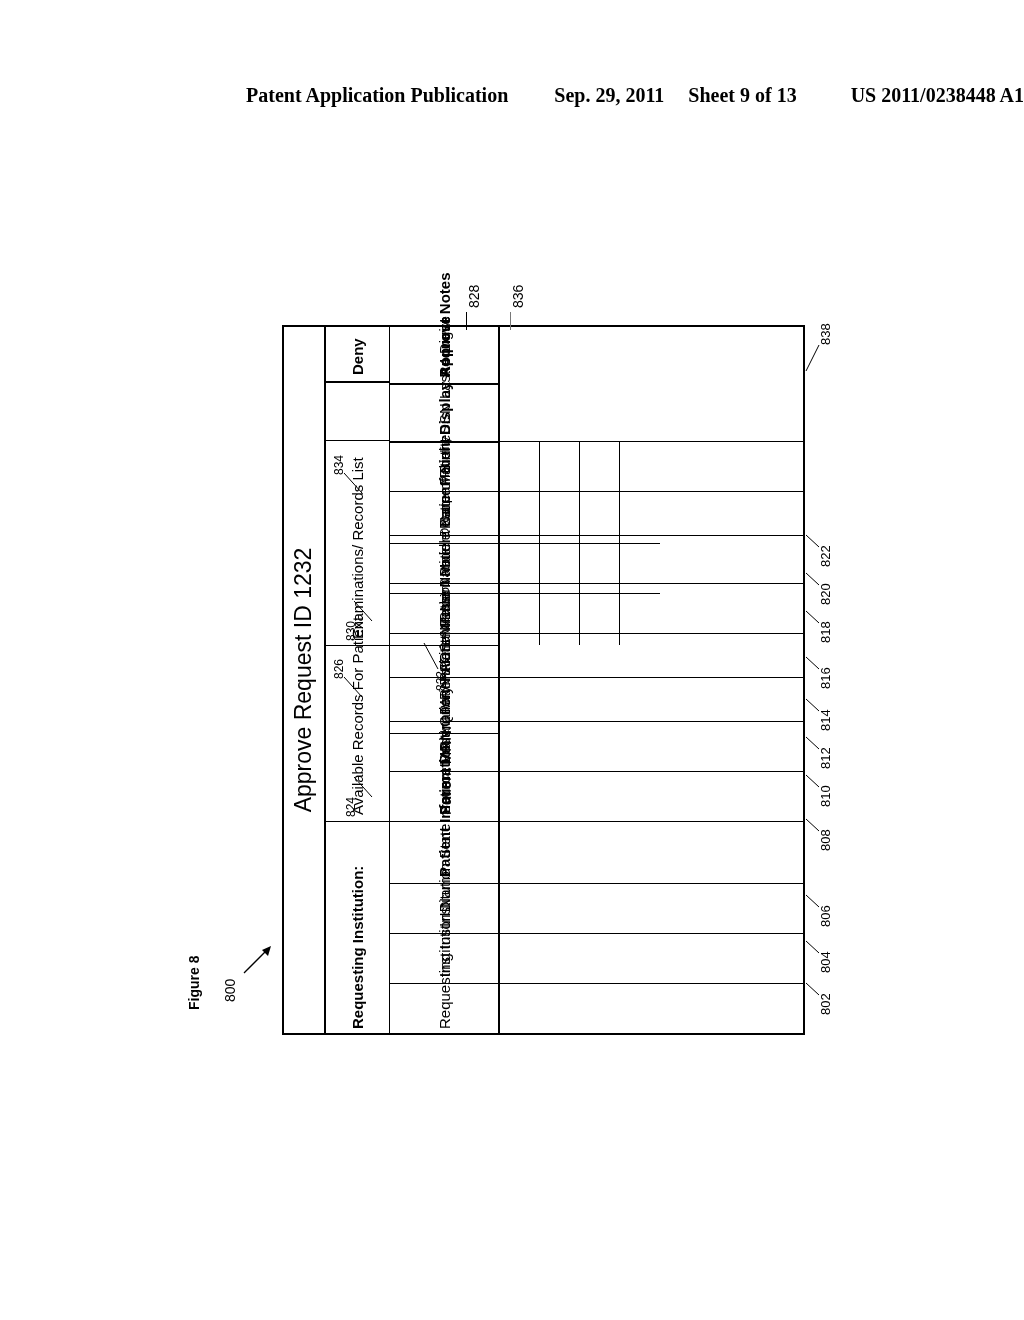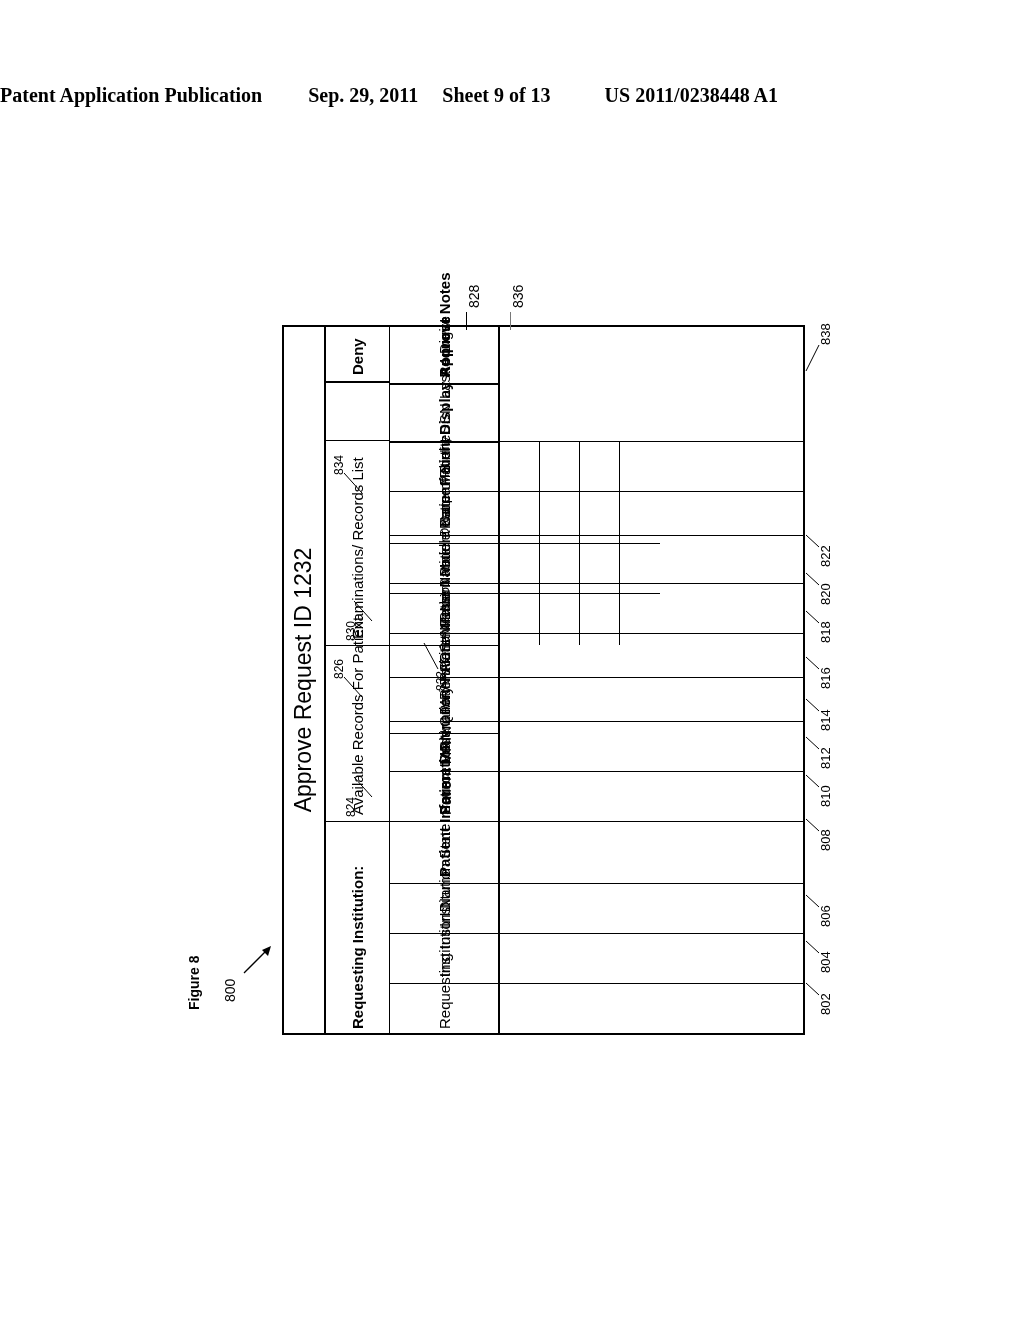--- a/index.html
+++ b/index.html
@@ -15,21 +15,21 @@
     color: #000000;
     overflow: hidden;
   }
 
   
   .page-header {
     position: absolute;
     top: 84px;
     left: 0;
     width: 1024px;
-    text-align: left;
+    text-align: right;
     font-family: "Liberation Serif", serif;
     font-weight: bold;
     font-size: 20px;
     letter-spacing: 0px;
     white-space: nowrap;
   }
   .page-header .seg { display: inline-block; vertical-align: baseline; }
   .hdr-gap1 { display: inline-block; width: 36px; }
   .hdr-gap2 { display: inline-block; width: 14px; }
   .hdr-gap3 { display: inline-block; width: 44px; }

